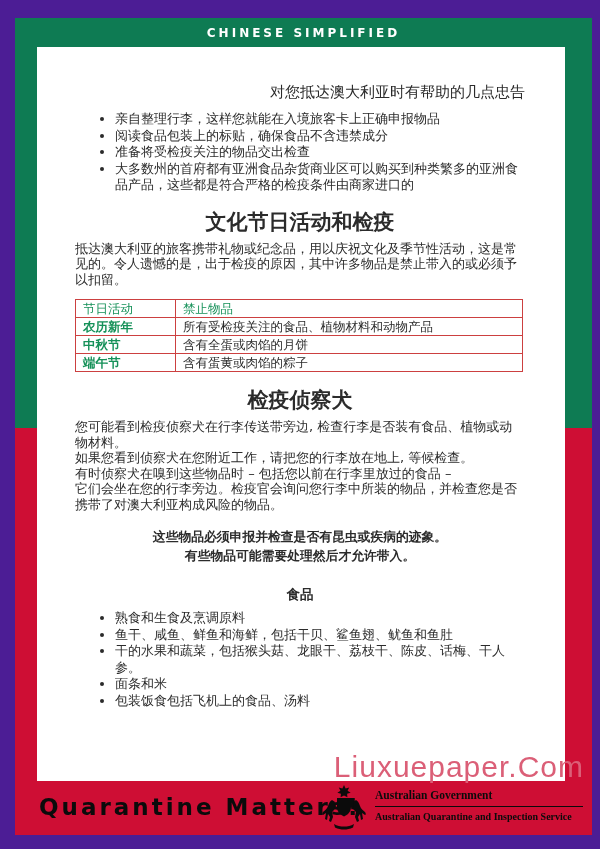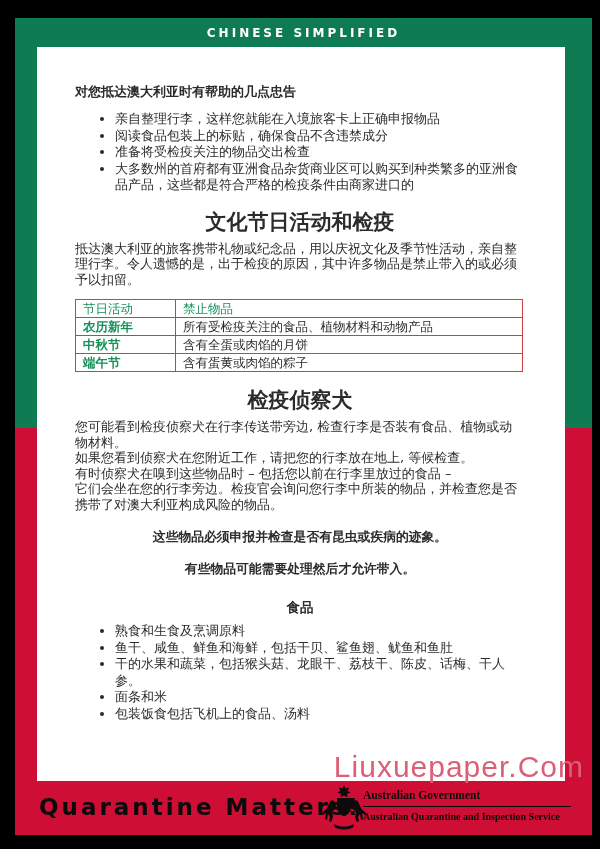--- a/index.html
+++ b/index.html
@@ -6,60 +6,60 @@
     --green:#0E7B53;
     --crimson:#CE0E34;
     --table_border:#CC4040;
     --table_green:#169159;
     --red_title:#E8232B;
     --watermark_pink:#DB5F77;
     --text:#2B2B2B;
   }
   html,body{margin:0;padding:0;background:#ffffff;}
   .page{
-    position:relative;width:600px;height:849px;background:#000000;overflow:hidden;
+    position:relative;width:600px;height:849px;background:#4c1d95;overflow:hidden;
     font-family:"DejaVu Sans","Liberation Sans",sans-serif;color:var(--text);
   }
   
   .frame{
     position:absolute;left:15px;top:18px;width:577px;height:817px;
     background:linear-gradient(180deg,var(--green) 0px,var(--green) 410px,var(--crimson) 410px,var(--crimson) 100%);
   }
   .banner{
     position:absolute;top:0;left:0;width:100%;height:29px;line-height:30px;
     text-align:center;color:#ffffff;font-size:12px;font-weight:bold;letter-spacing:3px;
   }
   .content{
     position:absolute;left:22px;top:29px;width:528px;height:734px;background:#ffffff;
     padding:0 40px 0 38px;box-sizing:border-box;overflow:hidden;
   }
-  h1.main{font-size:13px;line-height:18px;font-weight:bold;text-align:left;margin:36px 0 10px;}
+  h1.main{font-size:15px;line-height:18px;font-weight:normal;text-align:right;margin:36px 0 10px;}
   h1.red{color:var(--red_title);font-size:18px;line-height:22px;font-weight:bold;text-align:center;margin:26px 0 0;}
   h2.sec{font-size:21px;line-height:16px;font-weight:bold;text-align:center;margin:20px 0 11px;}
   h2.small{font-size:13.5px;line-height:17px;font-weight:bold;text-align:center;margin:22px 0 7px;}
   ul{list-style:disc;margin:0;padding-left:40px;}
   li{font-size:13px;line-height:16.5px;}
   .para{font-size:13px;line-height:15.5px;margin:0;}
   .prelines{white-space:pre-line;}
   table.fest{border-collapse:collapse;margin-top:12px;width:448px;table-layout:fixed;}
   table.fest th,table.fest td{
     border:1px solid var(--table_border);font-size:12.5px;line-height:14px;
     padding:1.5px 7px;text-align:left;vertical-align:top;
   }
   table.fest th{color:var(--table_green);font-weight:normal;}
   table.fest td.c1{color:var(--table_green);font-weight:bold;}
   .colfest{width:100px;}
   .note{font-weight:bold;font-size:12.8px;line-height:16px;text-align:center;margin:17px 0 0;}
-  .note+.note{margin-top:16px;}
+  .note+.note{margin-top:3px;}
   
   .footer{position:absolute;left:0;bottom:0;width:100%;height:54px;}
   .slogan{position:absolute;left:24px;top:13px;font-size:23px;font-weight:bold;letter-spacing:3px;color:#0b0b0b;white-space:nowrap;}
   .emblem{position:absolute;left:303px;top:3px;width:52px;height:46px;}
   .emblem svg{width:100%;height:100%;}
-  .govblock{position:absolute;left:348px;top:8px;width:208px;color:#0b0b0b;font-family:"Liberation Serif","DejaVu Serif",serif;}
+  .govblock{position:absolute;left:360px;top:8px;width:208px;color:#0b0b0b;font-family:"Liberation Serif","DejaVu Serif",serif;}
   .gov{font-size:11.5px;font-weight:bold;line-height:13px;}
   .rule{height:1px;background:#0b0b0b;margin:4px 0 4px;}
   .agency{font-size:10px;font-weight:bold;line-height:12px;}
   .watermark{
     position:absolute;right:16px;top:750px;z-index:5;
     font-family:Liberation Sans, sans-serif;font-size:30px;letter-spacing:1px;
     color:var(--watermark_pink);
   }
 </style>
 </head>
@@ -74,21 +74,21 @@
 
       <h1 class="main">对您抵达澳大利亚时有帮助的几点忠告</h1>
       <ul>
         <li>亲自整理行李，这样您就能在入境旅客卡上正确申报物品</li>
         <li>阅读食品包装上的标贴，确保食品不含违禁成分</li>
         <li>准备将受检疫关注的物品交出检查</li>
         <li>大多数州的首府都有亚洲食品杂货商业区可以购买到种类繁多的亚洲食品产品，这些都是符合严格的检疫条件由商家进口的</li>
       </ul>
 
       <h2 class="sec">文化节日活动和检疫</h2>
-      <p class="para">抵达澳大利亚的旅客携带礼物或纪念品，用以庆祝文化及季节性活动，亲自整理行李。令人遗憾的是，出于检疫的原因，其中许多物品是禁止带入的或必须予以扣留。</p>
+      <p class="para">抵达澳大利亚的旅客携带礼物或纪念品，用以庆祝文化及季节性活动，这是常见的。令人遗憾的是，出于检疫的原因，其中许多物品是禁止带入的或必须予以扣留。</p>
 
       <table class="fest">
         <colgroup>
             <col class="colfest">
             <col>
           </colgroup>
         <tbody>
             <tr>
           <th>节日活动</th>
           <th>禁止物品</th>

